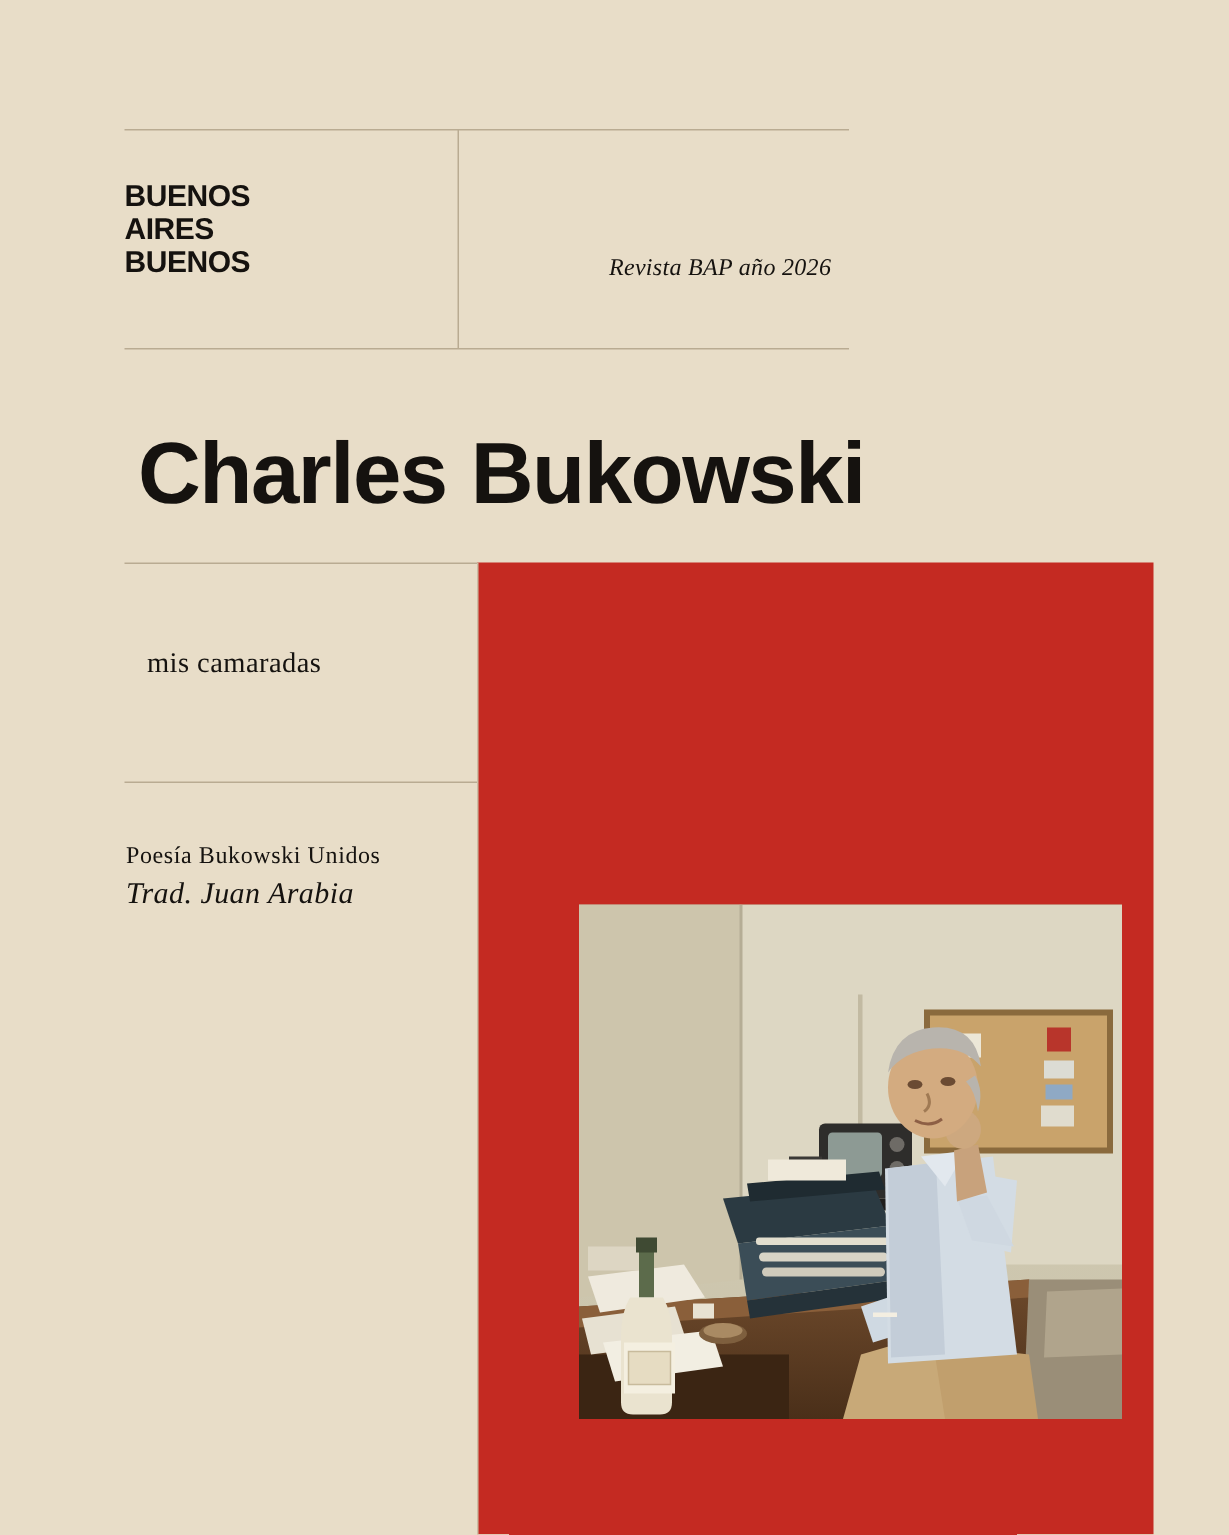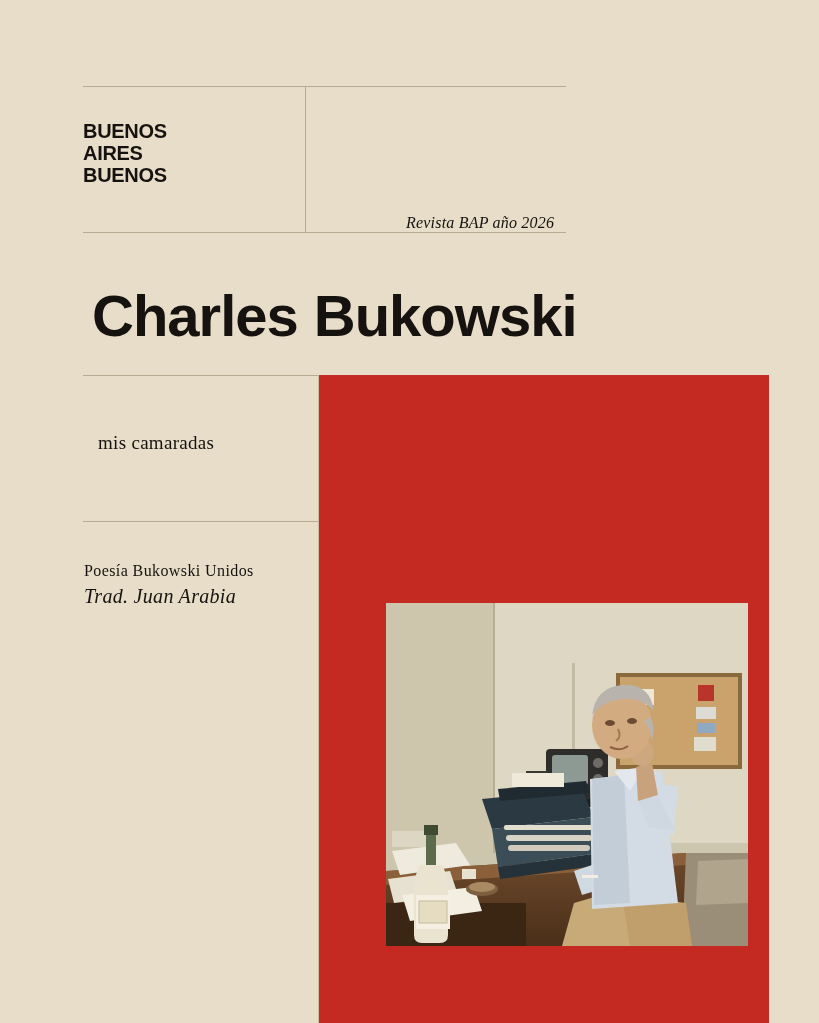--- a/index.html
+++ b/index.html
@@ -78,21 +78,20 @@
   
   .revista {
     position: absolute;
     left: 406px;
     top: 170px;
     font-family: "Liberation Serif", serif;
     font-style: italic;
     font-size: 16px;
     color: #15120f;
     letter-spacing: 0.2px;
-    margin-top: 44px;
   }
 
   
   .author {
     position: absolute;
     left: 92px;
     top: 283px;
     font-family: Liberation Sans, sans-serif;
     font-weight: bold;
     font-size: 58px;

